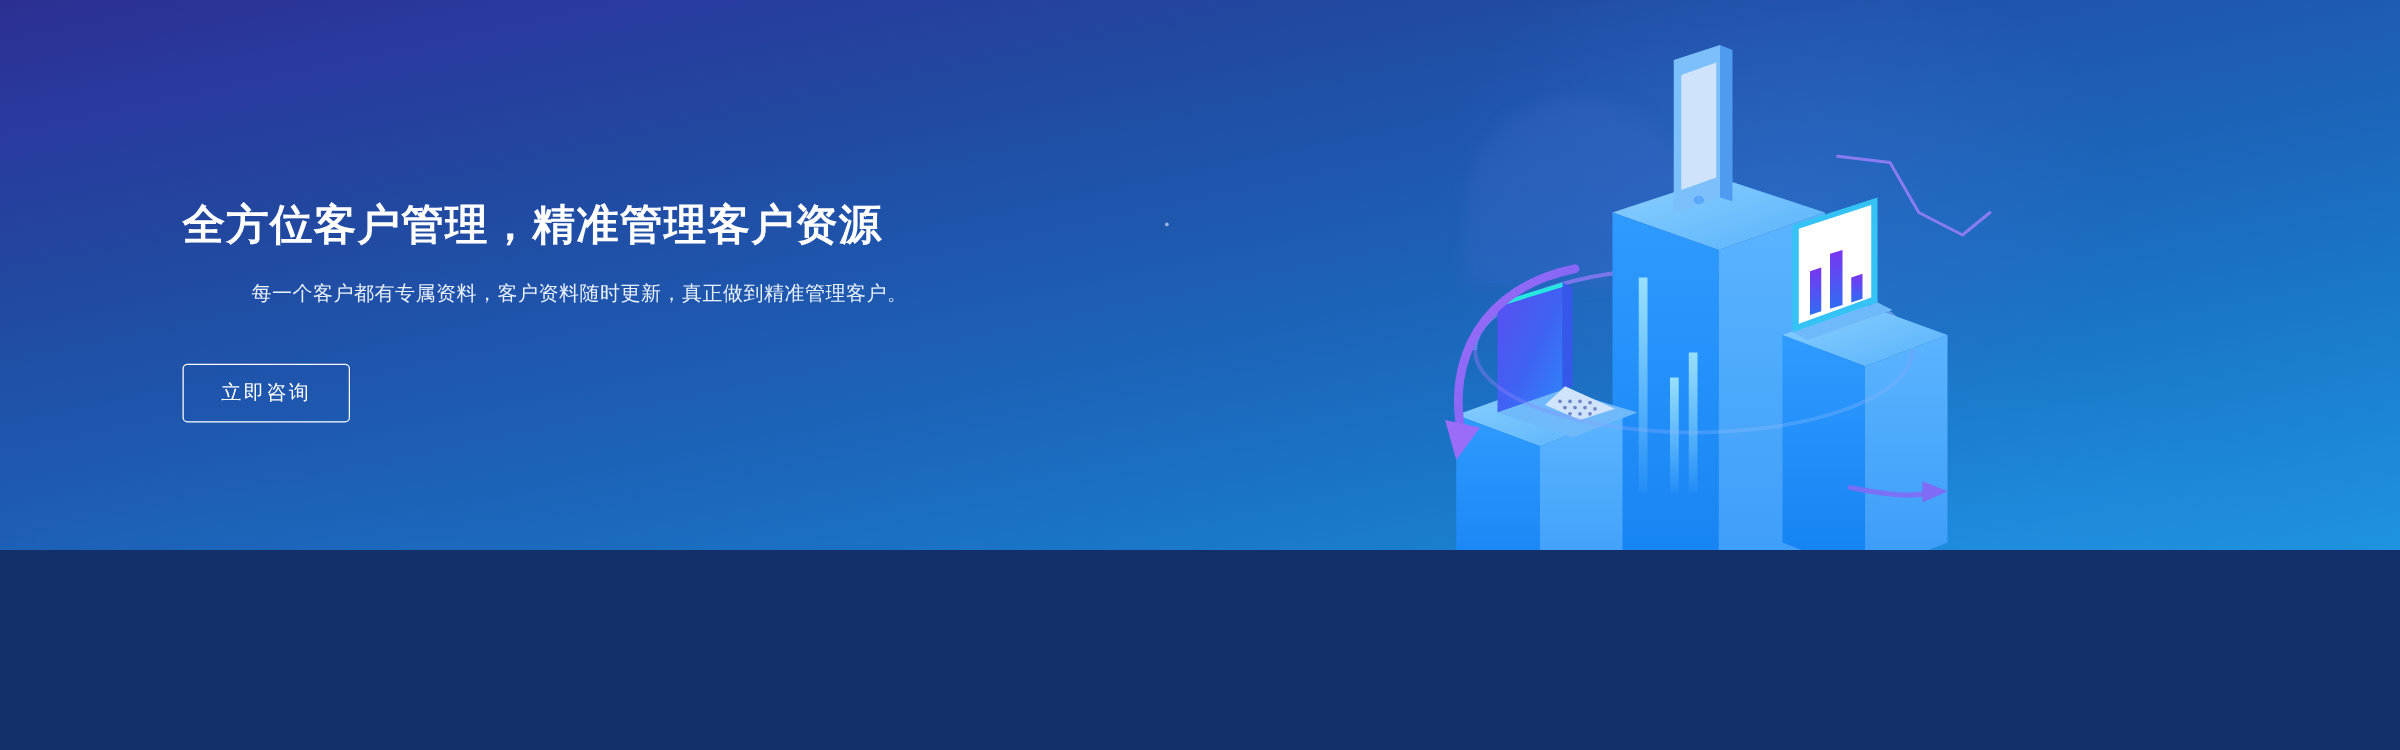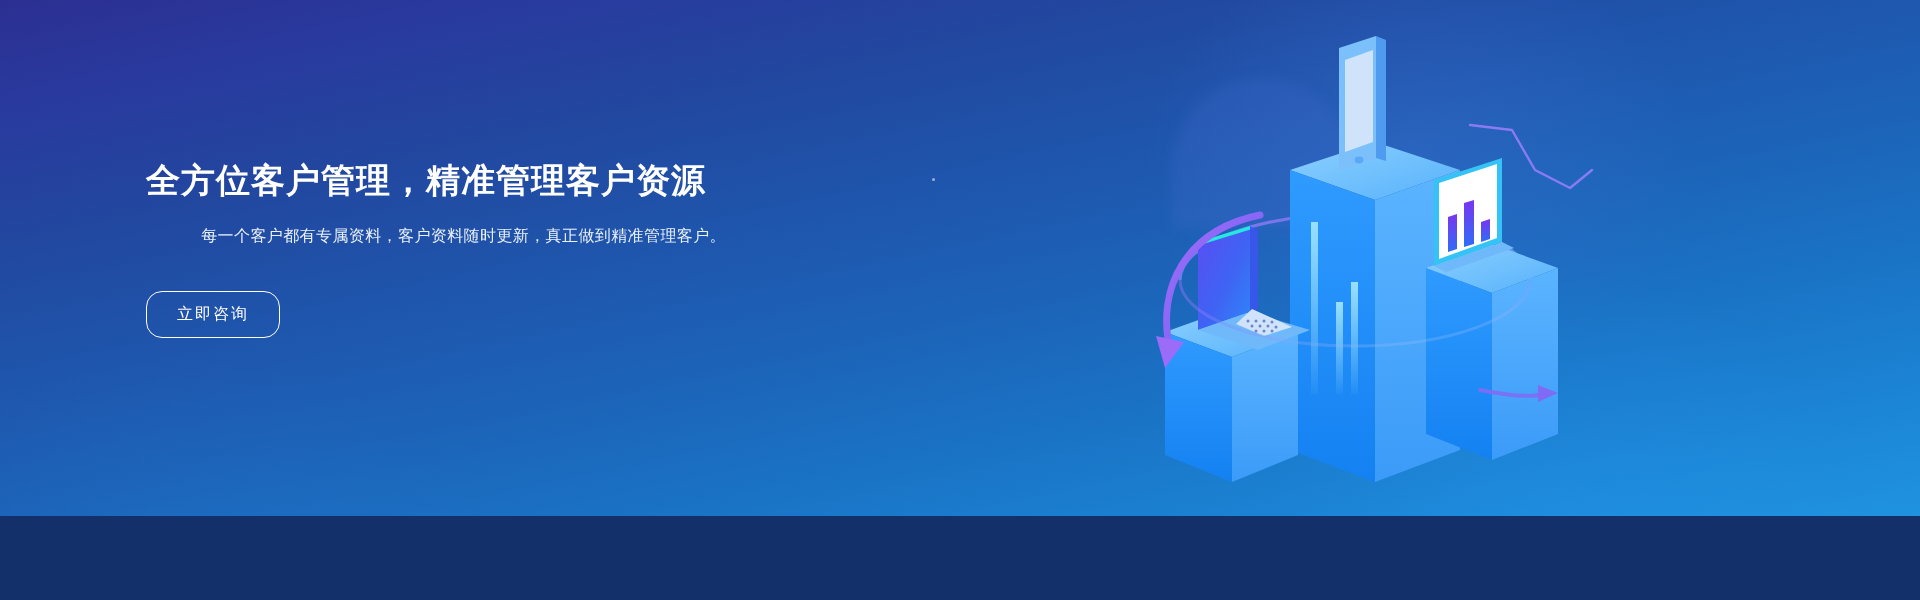--- a/index.html
+++ b/index.html
@@ -3,21 +3,21 @@
 <meta charset="utf-8">
 <style>
   html, body {
     margin: 0;
     padding: 0;
     background: #13306b;
   }
   #banner {
     position: relative;
     width: 1920px;
-    height: 516px;
+    height: 440px;
     overflow: hidden;
     font-family: "Liberation Sans", "DejaVu Sans", sans-serif;
     background: linear-gradient(168deg,
         #2c2f92 0%,
         #293a9e 12%,
         #22479f 26%,
         #1f54ab 40%,
         #1c63b8 56%,
         #1a74c6 72%,
         #1c86d6 88%,
@@ -88,21 +88,21 @@
     line-height: 1.62;
     width: 580px;
     letter-spacing: 0.4px;
     text-align: right;
   }
   .cta {
     display: inline-block;
     margin-top: 42px;
     padding: 12px 30px;
     border: 1px solid #ffffff;
-    border-radius: 16px;
+    border-radius: 4px;
     color: #ffffff;
     font-size: 16px;
     letter-spacing: 2px;
     background: transparent;
     cursor: pointer;
     font-family: inherit;
   }
 
   
   #art {

